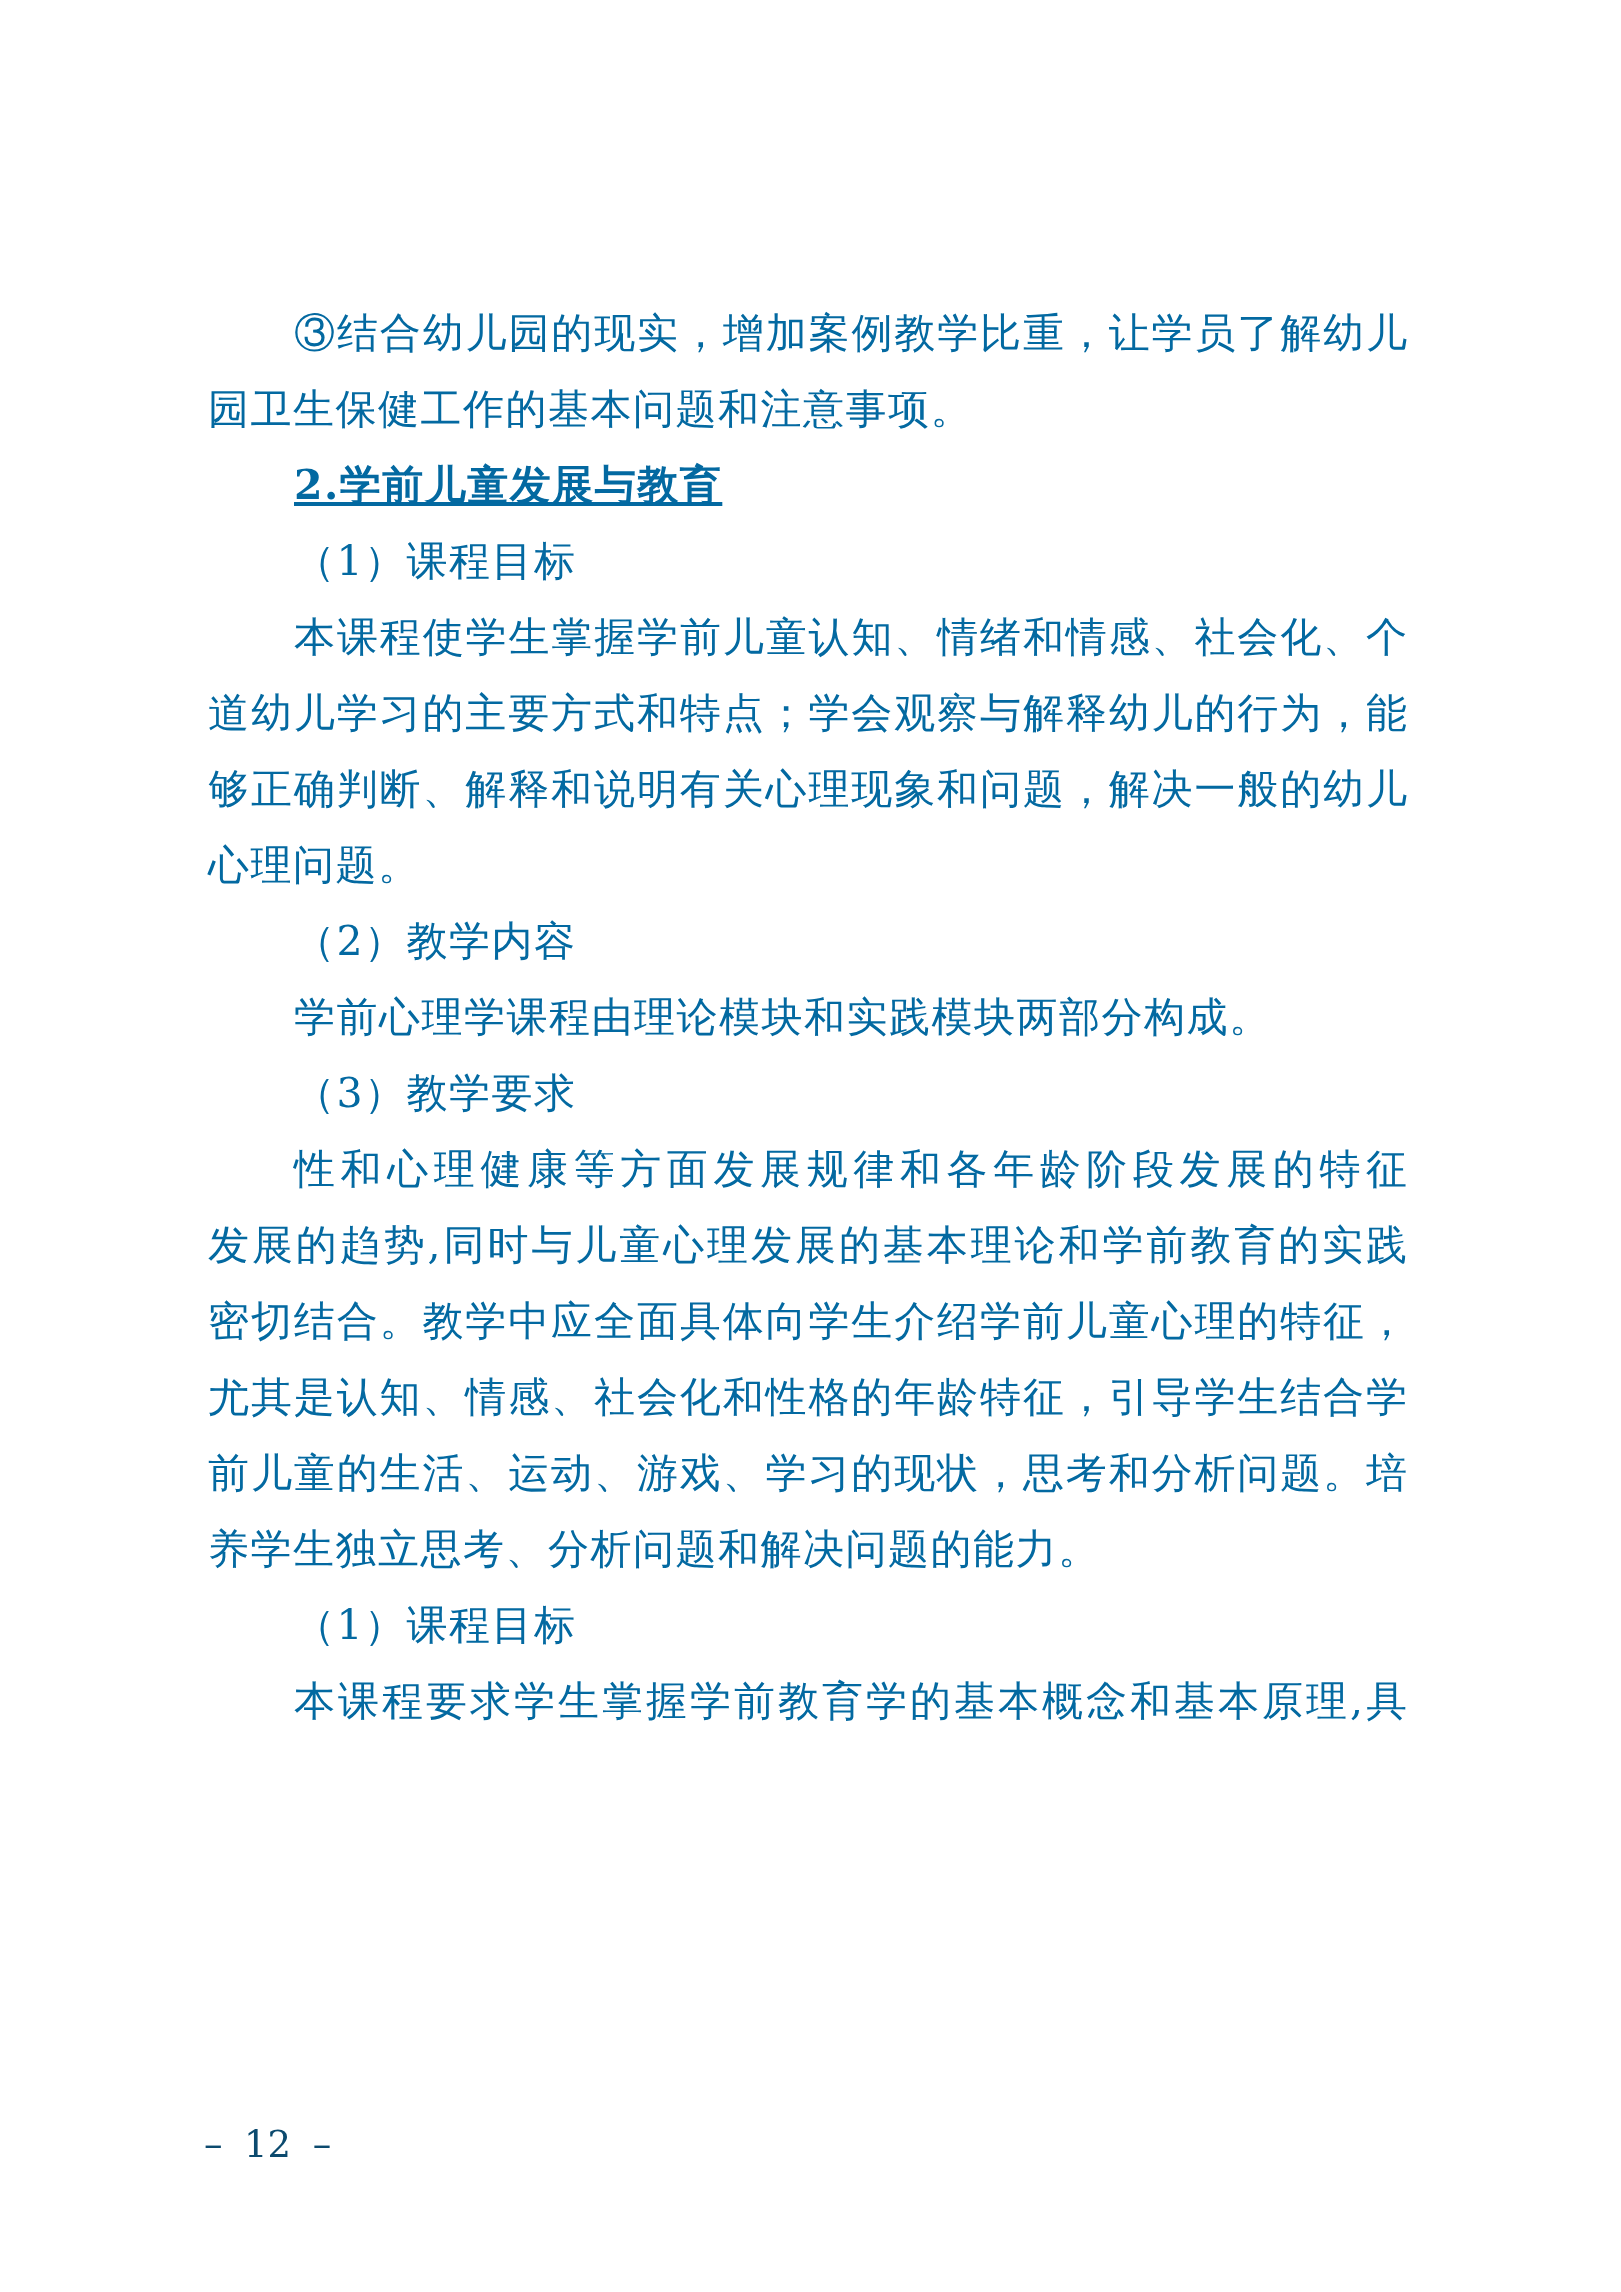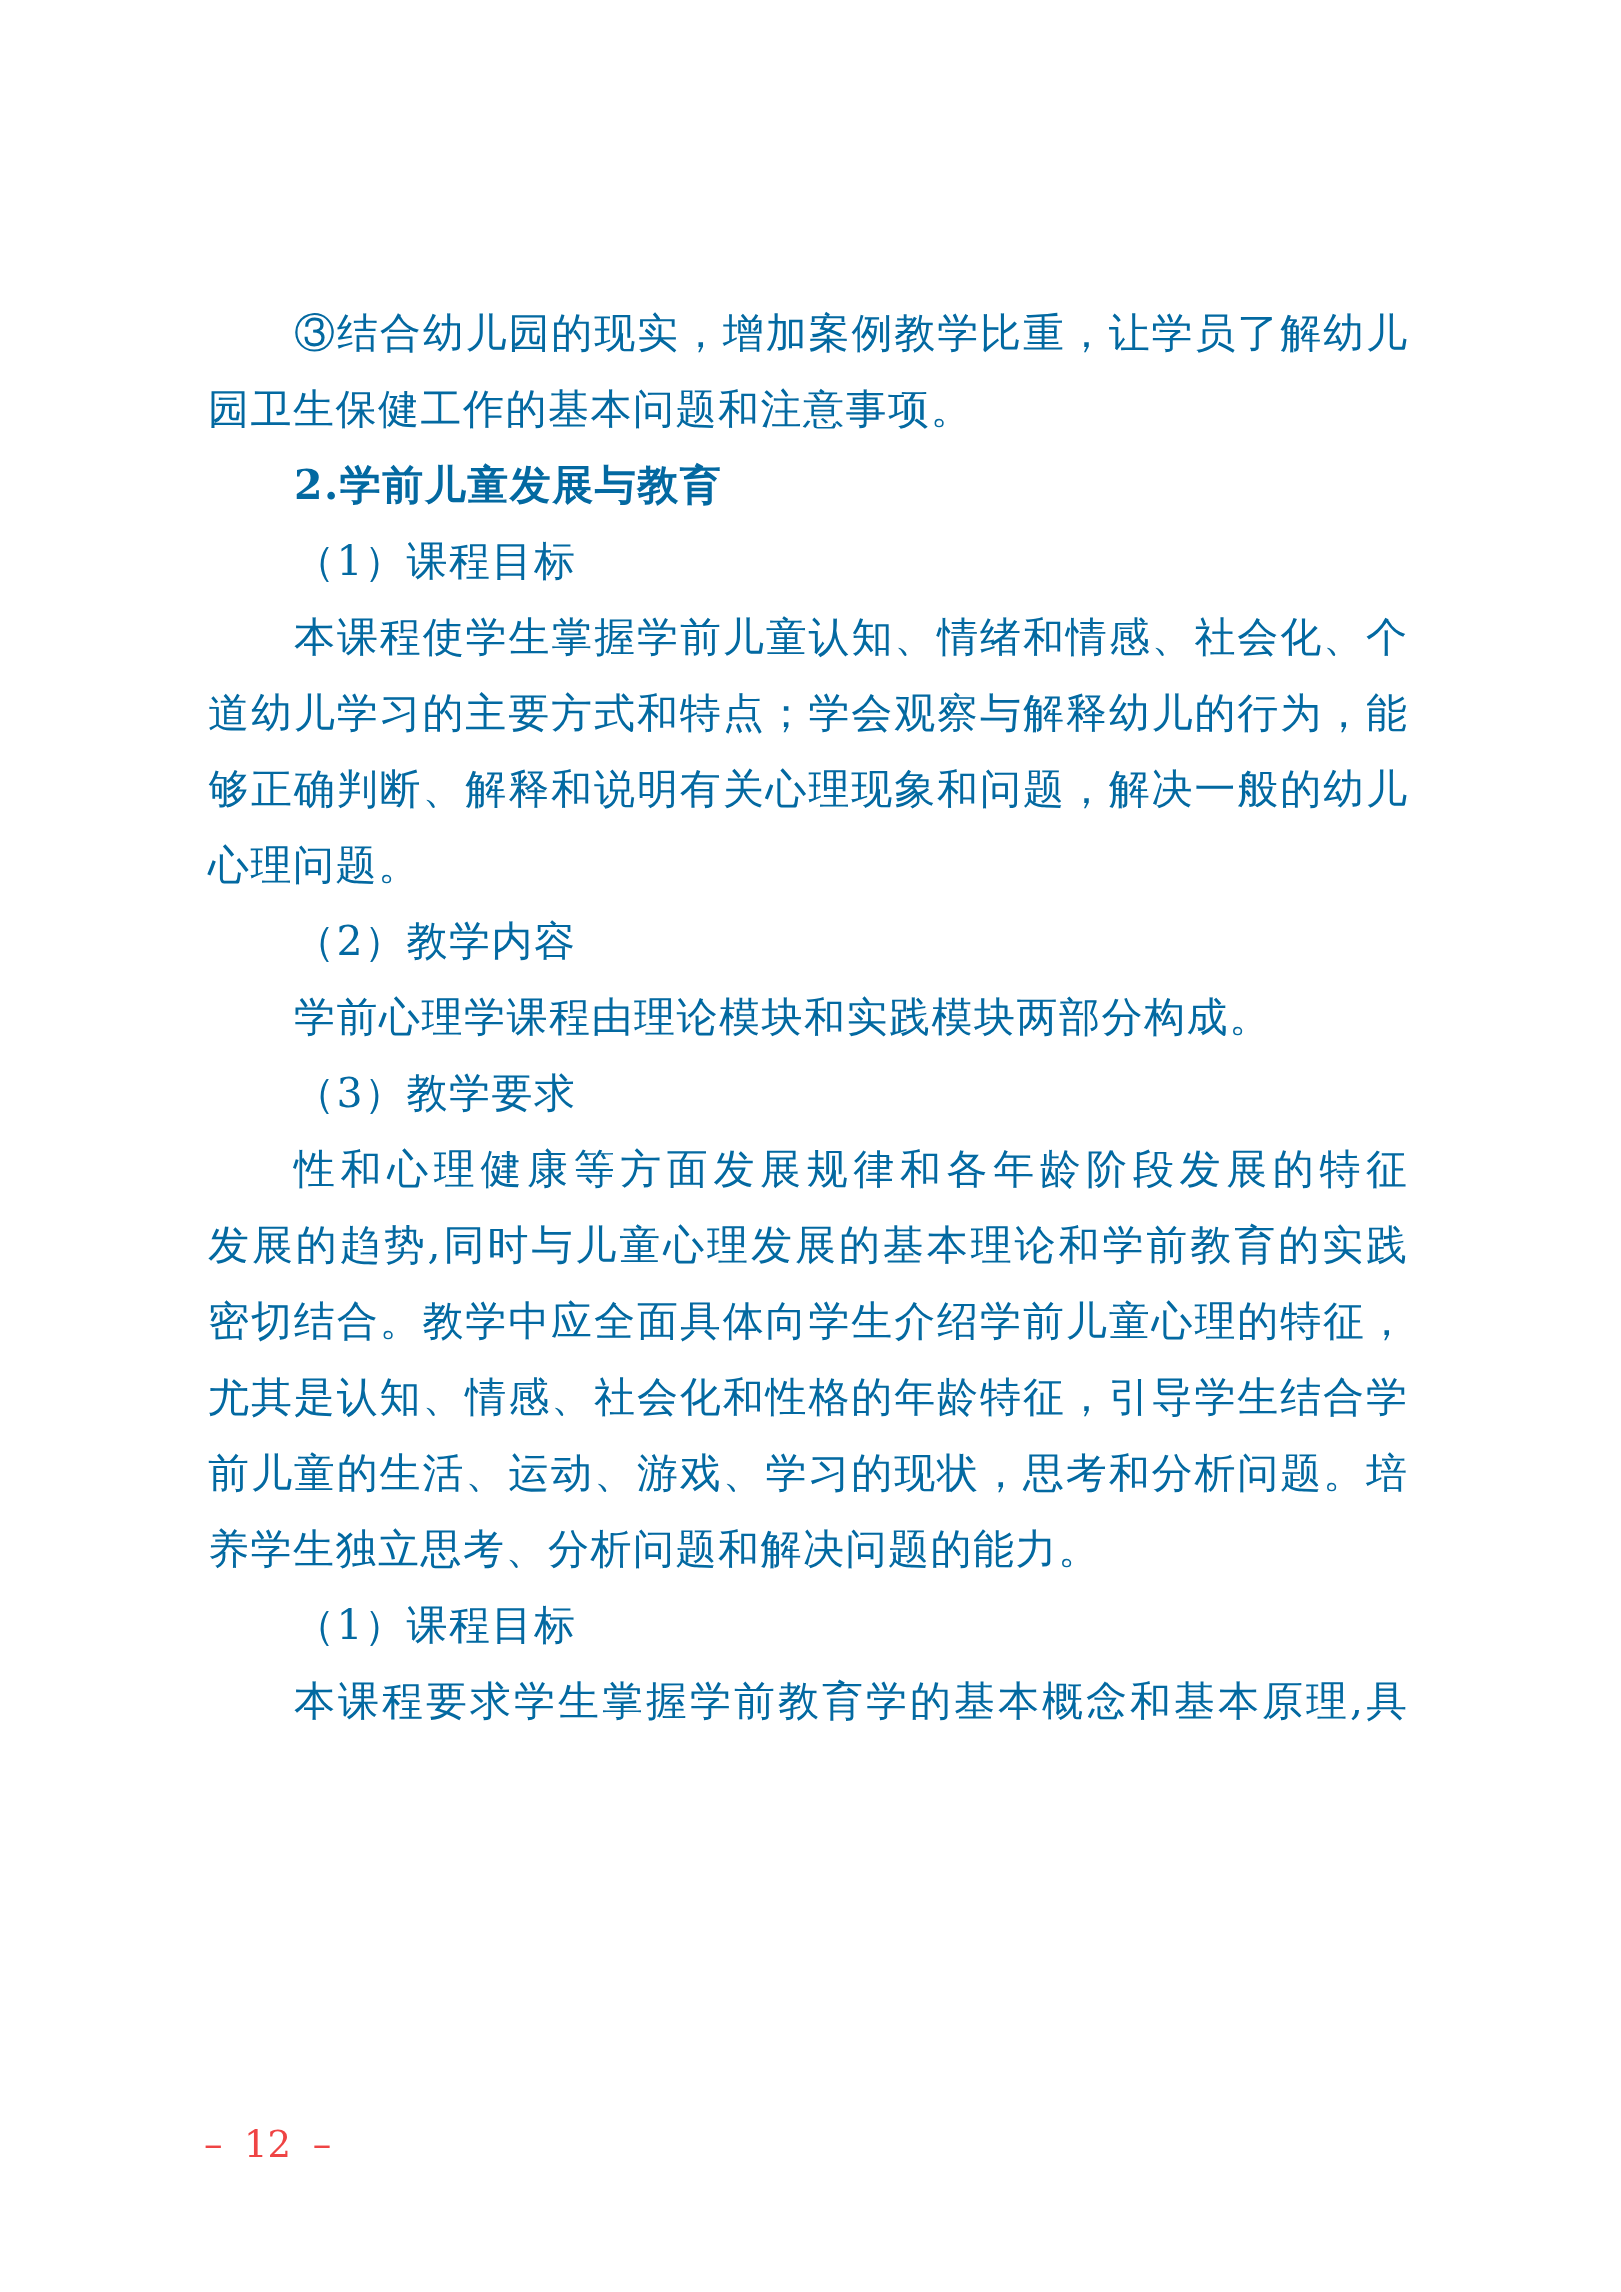--- a/index.html
+++ b/index.html
@@ -27,33 +27,34 @@
     height: 76px;
     color: #0369a1;
     letter-spacing: 1.5px;
     white-space: normal;
   }
   .line.indent {
     text-indent: 86px;
   }
   .line.bold {
     font-weight: bold;
+    text-decoration: underline;
   }
   .line.justify {
     text-align: justify;
     text-align-last: justify;
     letter-spacing: 0;
   }
   .page-number {
     position: absolute;
     left: 204px;
     top: 2123px;
     font-size: 37px;
     line-height: 43px;
-    color: #ef4444;
+    color: #0c4a6e;
     word-spacing: 9.8px;
   }
 </style>
 </head>
 <body>
 
 <div class="page">
   <div class="body-text">
       <div class="line indent justify">③结合幼儿园的现实，增加案例教学比重，让学员了解幼儿</div>
       <div class="line">园卫生保健工作的基本问题和注意事项。</div>

